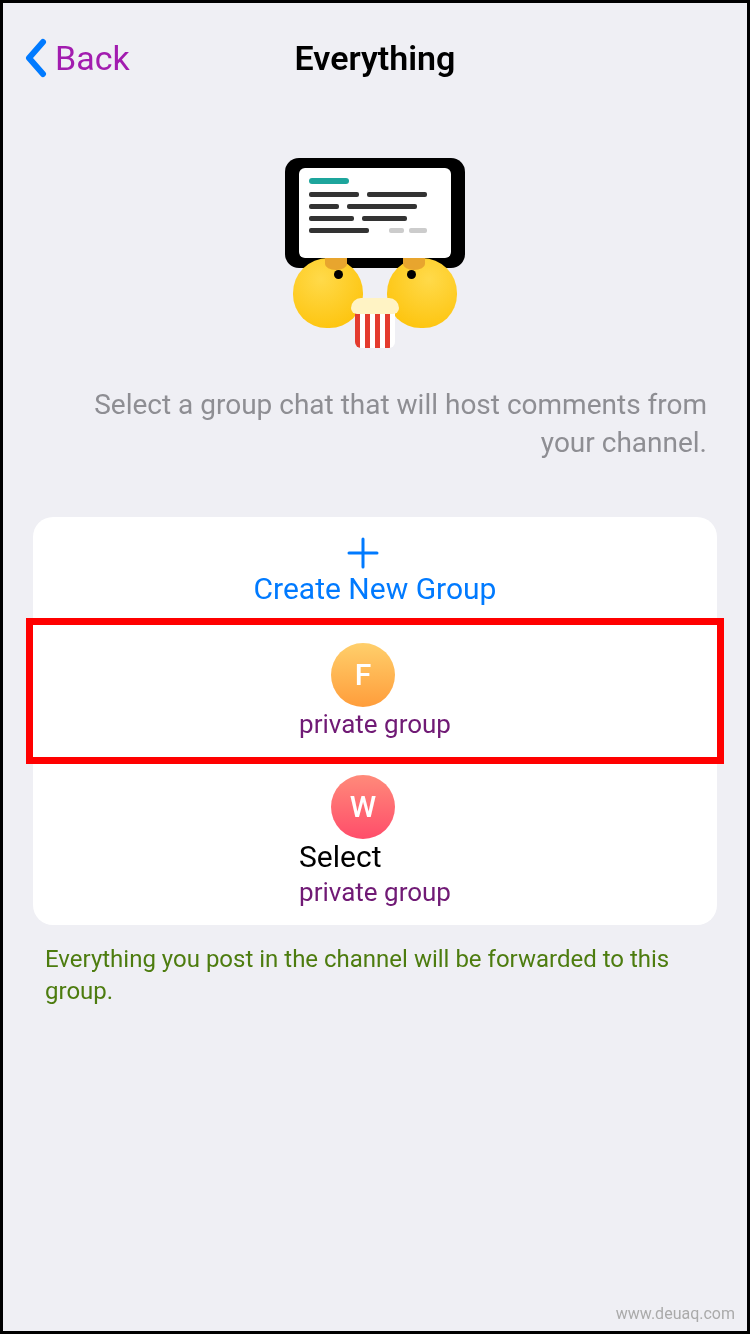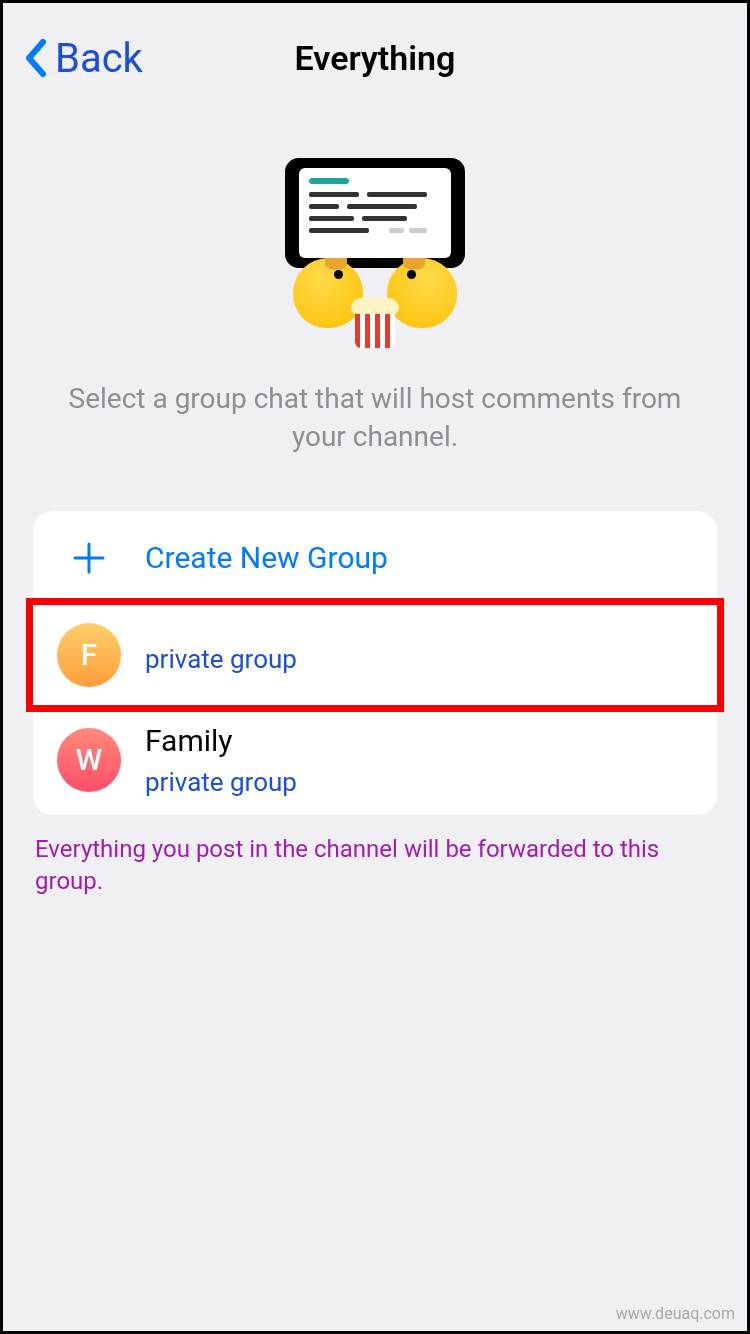--- a/index.html
+++ b/index.html
@@ -19,22 +19,22 @@
     .header {
       height: 110px;
       display: flex;
       align-items: center;
       padding: 0 20px;
       position: relative;
     }
     .back-button {
       display: flex;
       align-items: center;
-      color: #1d4ed8;
-      font-size: 40px;
+      color: #a21caf;
+      font-size: 34px;
       cursor: pointer;
     }
     .back-chevron {
       width: 24px;
       height: 40px;
       margin-right: 8px;
     }
     .page-title {
       position: absolute;
       left: 50%;
@@ -148,39 +148,40 @@
       content: '';
       position: absolute;
       top: -12px;
       left: -4px;
       right: -4px;
       height: 16px;
       background: #fff3c4;
       border-radius: 10px 10px 6px 6px;
     }
     .description {
-      text-align: center;
+      text-align: right;
       font-size: 28px;
       color: #8e8e93;
       line-height: 1.35;
-      margin: 22px 40px 0;
+      margin: 28px 40px 0;
     }
     .list-container {
       margin: 55px 30px 0;
       background: #fff;
       border-radius: 20px;
       overflow: visible;
     }
     .list-item {
       display: flex;
       align-items: center;
       padding: 18px 24px;
       position: relative;
       cursor: pointer;
       min-height: 94px;
+      flex-direction: column;
     }
     .list-item:not(:last-child)::after {
       content: '';
       position: absolute;
       bottom: 0;
       left: 100px;
       right: 0;
       height: 1px;
       background: #e5e5ea;
     }
@@ -234,27 +235,27 @@
     .item-title {
       font-size: 30px;
       color: #000;
       line-height: 1.2;
     }
     .item-title.blue {
       color: #007aff;
     }
     .item-subtitle {
       font-size: 26px;
-      color: #1d4ed8;
-      margin-top: 8px;
+      color: #701a75;
+      margin-top: 2px;
     }
     .footer-note {
       font-size: 24px;
-      color: #a21caf;
-      margin: 18px 32px 0;
+      color: #4d7c0f;
+      margin: 18px 42px 0;
       line-height: 1.35;
     }
     .watermark {
       position: absolute;
       bottom: 8px;
       right: 12px;
       font-size: 16px;
       color: #aaa;
     }
   </style>
@@ -311,21 +312,21 @@
   <div class="list-item highlighted">
     <div class="icon-circle avatar-f">F</div>
     <div class="item-text">
       <span class="item-subtitle">private group</span>
     </div>
   </div>
 
   <div class="list-item">
     <div class="icon-circle avatar-w">W</div>
     <div class="item-text">
-      <span class="item-title">Family</span>
+      <span class="item-title">Select</span>
       <span class="item-subtitle">private group</span>
     </div>
   </div>
 </div>
 
 <div class="footer-note">Everything you post in the channel will be forwarded to this group.</div>
 
 <div class="watermark">www.deuaq.com</div>
 
 </body></html>

